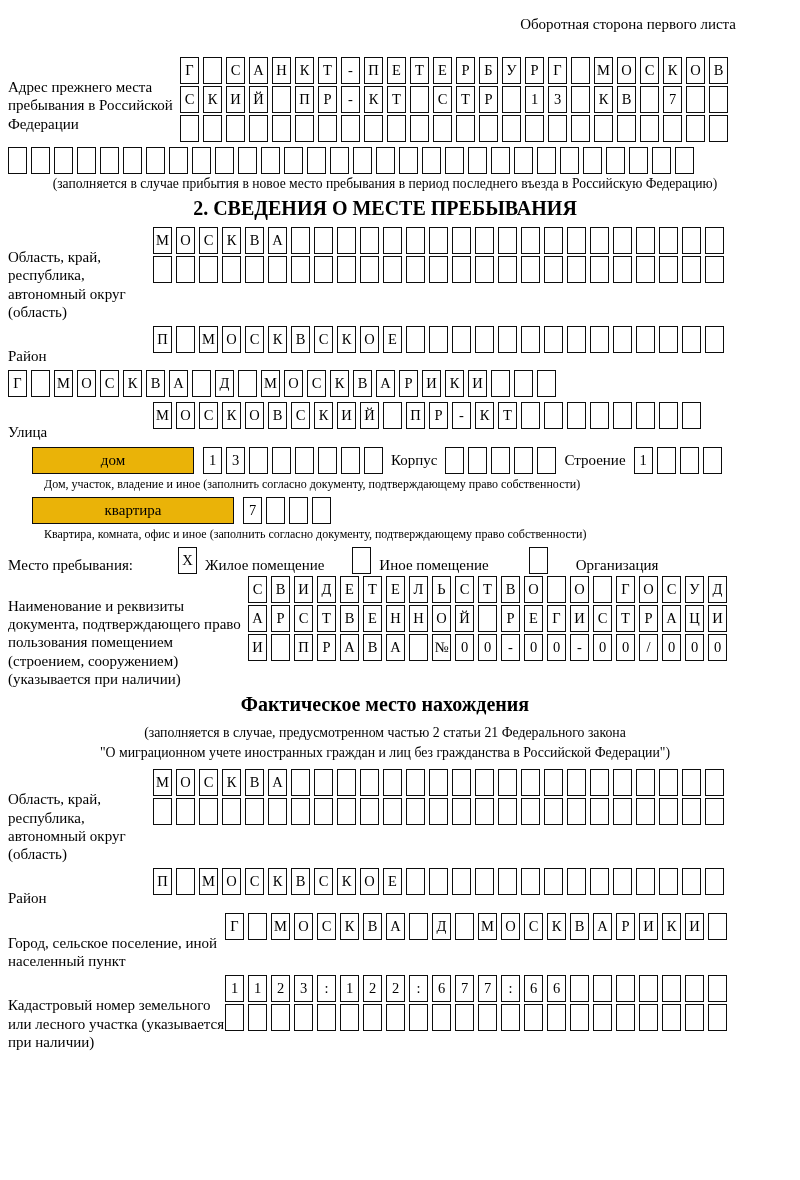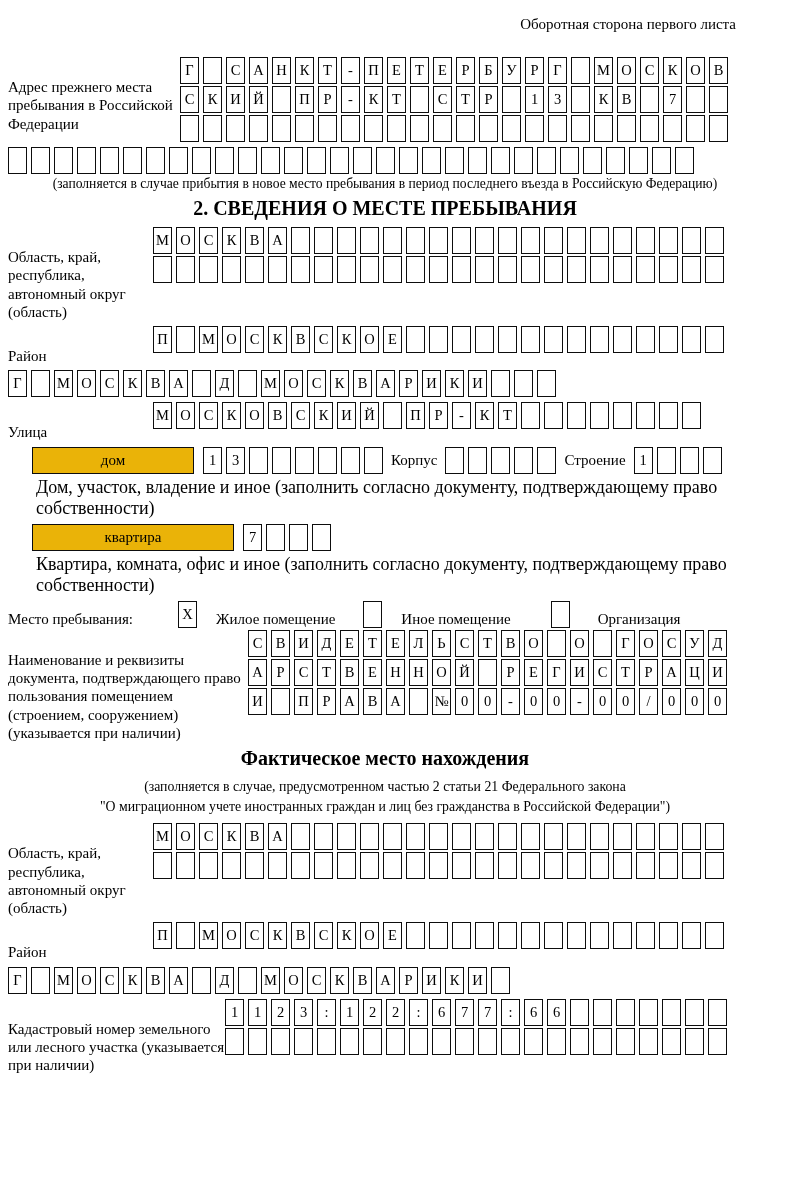--- a/index.html
+++ b/index.html
@@ -23,26 +23,26 @@
   .note-center{font-size:13.6px;text-align:center;margin:2px 0 4px 0;}
   .h-bold{font-size:20px;font-weight:bold;text-align:center;margin:5px 0 7px 0;}
   .inlinerow{display:flex;align-items:center;margin-bottom:3px;}
   .widebox{
     height:25px;border:1.8px solid #0d0d0d;display:inline-flex;align-items:center;
     justify-content:center;font-size:15px;box-sizing:content-box;flex:none;background:#eab308;
   }
   .wb-dom{width:160px;margin-left:24px;margin-right:9px;}
   .wb-kv{width:200px;margin-left:24px;margin-right:9px;}
   .inline-label{font-size:15px;margin:0 8px;flex:none;}
-  .note-left{font-size:18px;margin:1px 0 5px 28px;}
+  .note-left{font-size:12px;margin:1px 0 5px 36px;}
   .mesto{display:flex;align-items:flex-end;margin:3px 0 1px 0;}
   .mesto .lbl{font-size:15px;flex:none;}
   .mesto-label-main{width:170px;}
   .choose-note{font-size:13.6px;width:330px;margin-left:175px;text-align:center;margin-bottom:4px;}
-  .gap-a{margin-left:19px;} .gap-b{margin-left:28px;} .gap-c{margin-left:40px;}
+  .gap-a{margin-left:8px;} .gap-b{margin-left:28px;} .gap-c{margin-left:40px;}
   .fact-note{font-size:13.8px;text-align:center;line-height:1.45;}
   .stamp-wrap{position:absolute;left:392px;top:906px;width:372px;}
   .stamp-box{height:172px;border:2px solid #0d0d0d;background:#fff;}
   .stamp-note{font-size:14.4px;text-align:center;line-height:1.42;margin-top:5px;}
   .mt2{margin-top:2px;} .mt4{margin-top:4px;}
 </style>
 </head>
 <body>
 
 <div class="page">
@@ -539,20 +539,21 @@
         <span class="cell"></span>
         <span class="cell"></span>
         <span class="cell"></span>
         <span class="cell"></span>
         <span class="cell"></span>
         <span class="cell"></span>
       </div>
   </div>
 
   <div class="field">
+    <div class="label w217">Город, сельское поселение, иной населенный пункт</div>
     <div class="cells">
         <span class="cell">Г</span>
         <span class="cell"></span>
         <span class="cell">М</span>
         <span class="cell">О</span>
         <span class="cell">С</span>
         <span class="cell">К</span>
         <span class="cell">В</span>
         <span class="cell">А</span>
         <span class="cell"></span>

